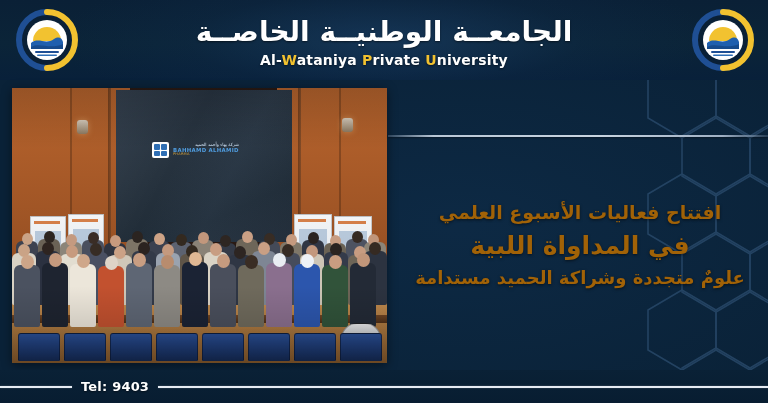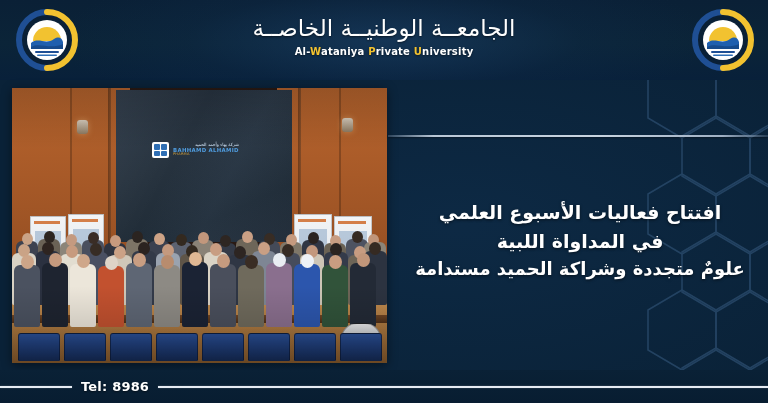--- a/index.html
+++ b/index.html
@@ -34,31 +34,31 @@
     pointer-events: none;
   }
   .header-title {
     position: absolute;
     left: 0; top: 14px;
     width: 768px;
     text-align: center;
     z-index: 3;
   }
   .uni-ar {
-    font-size: 23px;
-    font-weight: 400;
+    font-size: 28px;
+    font-weight: 700;
     color: #ffffff;
     letter-spacing: 0.5px;
     direction: rtl;
     line-height: 1.25;
     text-shadow: 0 1px 2px rgba(0,0,0,0.5);
   }
   .uni-en {
     margin-top: 3px;
-    font-size: 10px;
+    font-size: 14px;
     font-weight: 700;
     color: #ffffff;
     letter-spacing: 0.2px;
     text-shadow: 0 1px 2px rgba(0,0,0,0.5);
   }
   .uni-en .hl { color: #f2c230; }
 
   
   .logo {
     position: absolute;
@@ -213,26 +213,26 @@
     position: absolute;
     left: -4px; top: 55px; width: 380px; height: 2px;
     background: linear-gradient(90deg, rgba(150,170,195,0.25) 0%, #b9c7d6 12%, #c8d4e0 55%, #9fb0c4 88%, rgba(150,170,195,0.2) 100%);
     box-shadow: 0 1px 2px rgba(0,0,0,0.35);
   }
   .headline {
     position: absolute;
     left: 0; top: 118px; width: 376px;
     text-align: center;
     direction: rtl;
-    color: #ffffff;
+    color: #a16207;
     font-weight: 700;
     text-shadow: 0 1px 3px rgba(0,0,0,0.55);
   }
   .hl1 { font-size: 19px; line-height: 1.5; }
-  .hl2 { font-size: 19px; line-height: 1.5; }
+  .hl2 { font-size: 25px; line-height: 1.5; }
   .hl3 { font-size: 18px; line-height: 1.5; }
 
   
   .footer {
     position: absolute;
     left: 0; top: 370px;
     width: 768px; height: 33px;
     background: linear-gradient(180deg, #0a2136 0%, #081d31 100%);
     z-index: 7;
   }
@@ -506,19 +506,19 @@
       <div class="hl1">افتتاح فعاليات الأسبوع العلمي</div>
       <div class="hl2">في المداواة اللبية</div>
       <div class="hl3">علومٌ متجددة وشراكة الحميد مستدامة</div>
     </div>
   </div>
 
   <div class="footer">
     <div class="footer-row">
       <span class="rule lead"></span>
       <span class="rule mid"></span>
-      <span class="f-item tel">Tel: 8986</span>
+      <span class="f-item tel">Tel: 9403</span>
       <span class="rule mid2"></span>
       <span class="rule tail"></span>
     </div>
   </div>
 
 </div>
 
 </body></html>

